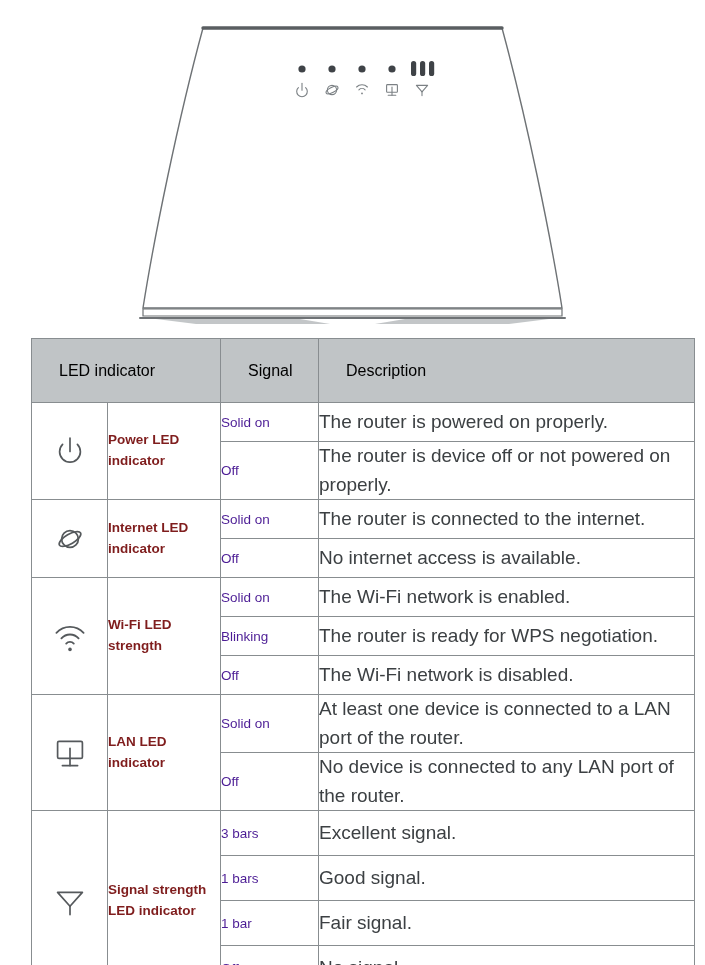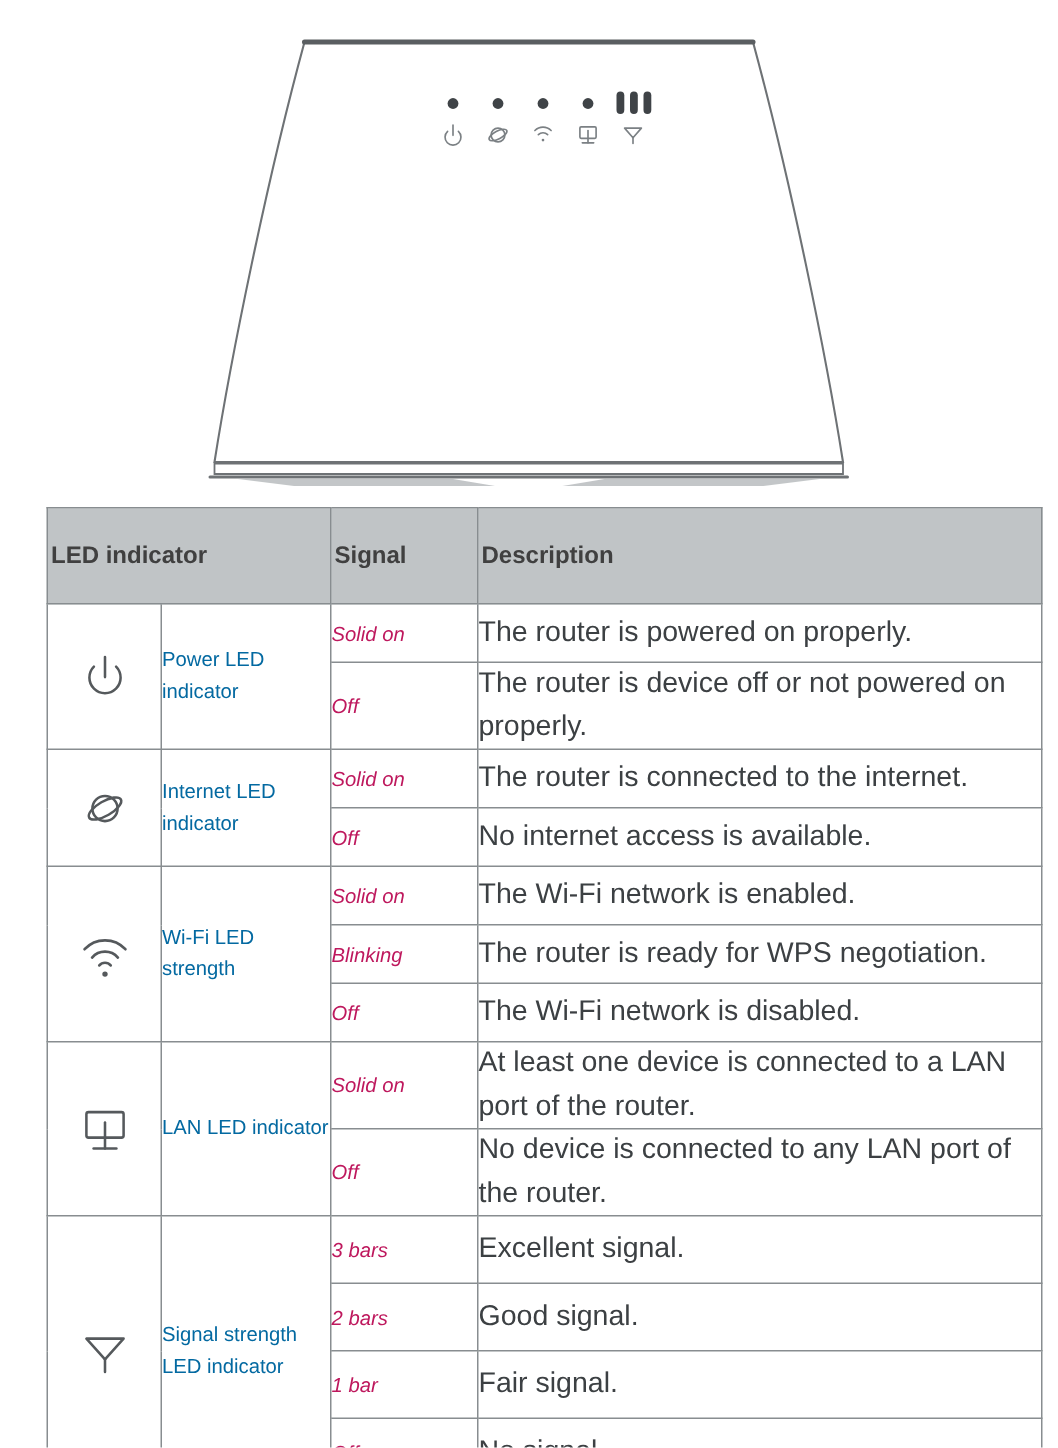--- a/index.html
+++ b/index.html
@@ -38,47 +38,47 @@
   #led-table td, #led-table th {
     border: 1px solid #888d90;
     padding: 0;
     vertical-align: middle;
     background: #ffffff;
   }
   #led-table thead th {
     background: #c0c4c6;
     height: 63px;
     font-size: 16px;
-    font-weight: bold;
-    color: #404040;
+    font-weight: normal;
+    color: #000000;
     text-align: left;
-    padding-left: 2px;
+    padding-left: 27px;
   }
   .col-icon   { width: 76px; }
   .col-label  { width: 113px; }
   .col-status { width: 98px; }
   .col-desc   { width: 376px; }
 
   td.icon-cell {
     text-align: center;
     padding: 0;
   }
   td.icon-cell svg { display: block; margin: 0 auto; }
 
   td.label-cell {
     padding: 6px 0 6px 14px;
     font-size: 13.5px;
     line-height: 1.55;
-    color: #0369a1;
+    color: #7f1d1d;
+    font-weight: bold;
   }
   td.status-cell {
     padding: 8px 0 8px 12px;
     font-size: 13.5px;
-    color: #be185d;
-    font-style: italic;
+    color: #4c1d95;
   }
   td.desc-cell {
     padding: 8px 14px 8px 14px;
     font-size: 19px;
     line-height: 1.5;
     color: #3c4043;
   }
   .r-power   td.status-cell, .r-power   td.desc-cell { height: 38px; }
   .r-net     td.status-cell, .r-net     td.desc-cell { height: 38px; }
   .r-wifi    td.status-cell, .r-wifi    td.desc-cell { height: 38px; }
@@ -237,21 +237,21 @@
         <svg width="42" height="42" viewBox="0 0 42 42" stroke="#55595c" fill="none" stroke-width="1.7" stroke-linecap="round" stroke-linejoin="round">
           <path d="M 8.6 12.4 L 33.4 12.4 L 21 26.2 Z"></path>
           <path d="M 21 26.2 L 21 34.6"></path>
         </svg>
       </td>
       <td class="label-cell" rowspan="4">Signal strength LED indicator</td>
       <td class="status-cell">3 bars</td>
       <td class="desc-cell">Excellent signal.</td>
     </tr>
     <tr class="r-sig">
-      <td class="status-cell">2 bars</td>
+      <td class="status-cell">1 bars</td>
       <td class="desc-cell">Good signal.</td>
     </tr>
     <tr class="r-sig">
       <td class="status-cell">1 bar</td>
       <td class="desc-cell">Fair signal.</td>
     </tr>
     <tr class="r-sig">
       <td class="status-cell">Off</td>
       <td class="desc-cell">No signal.</td>
     </tr>

